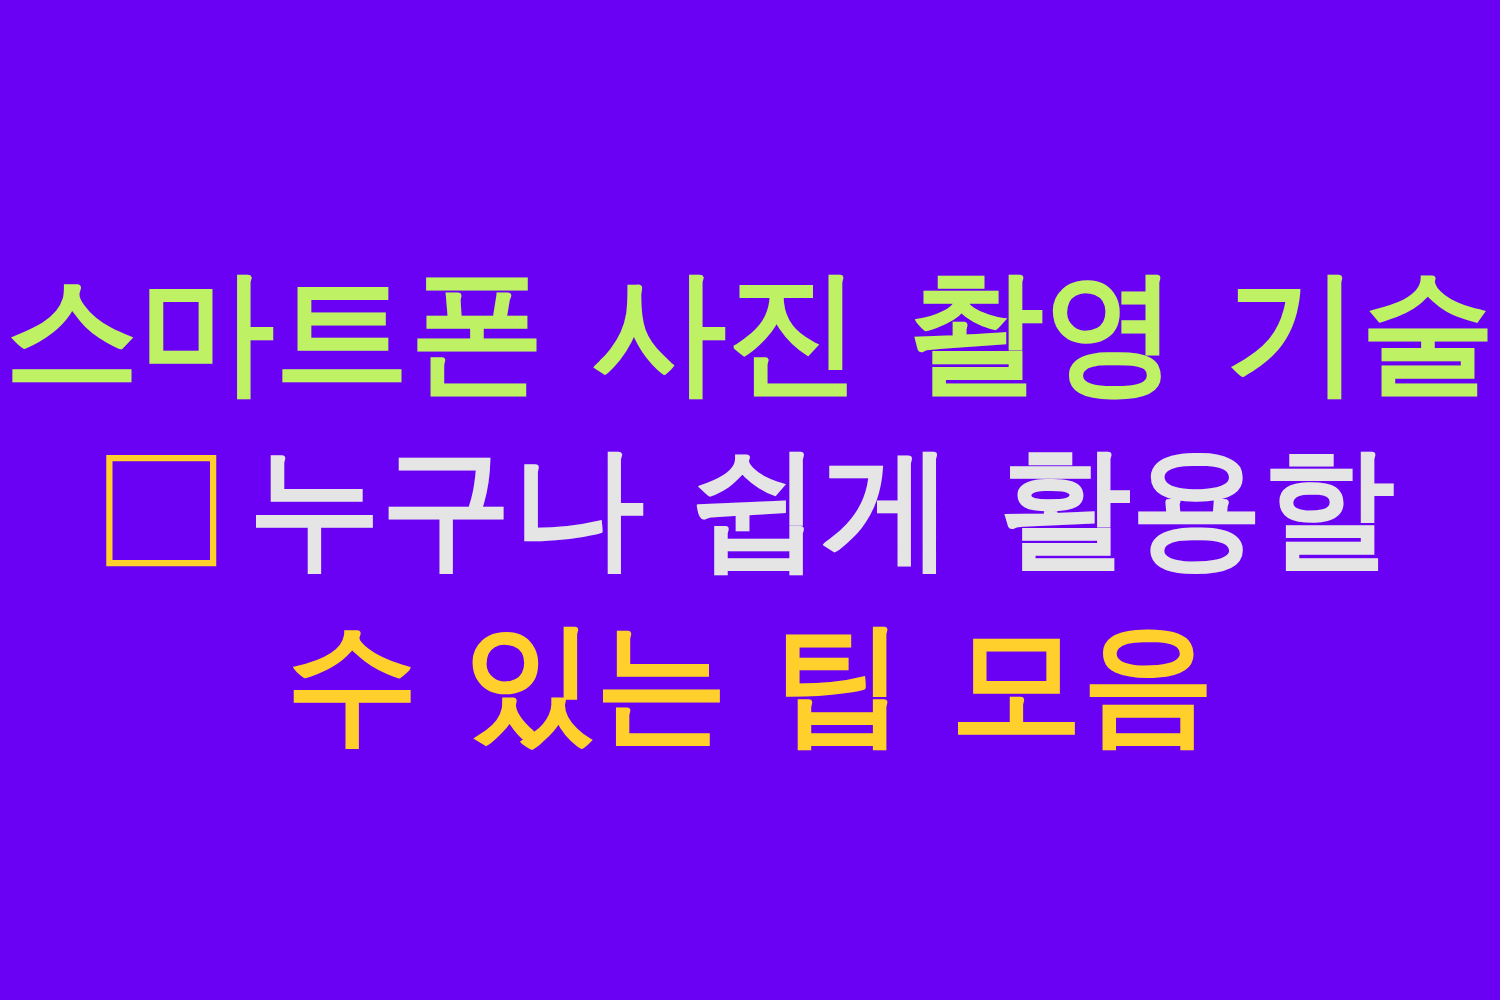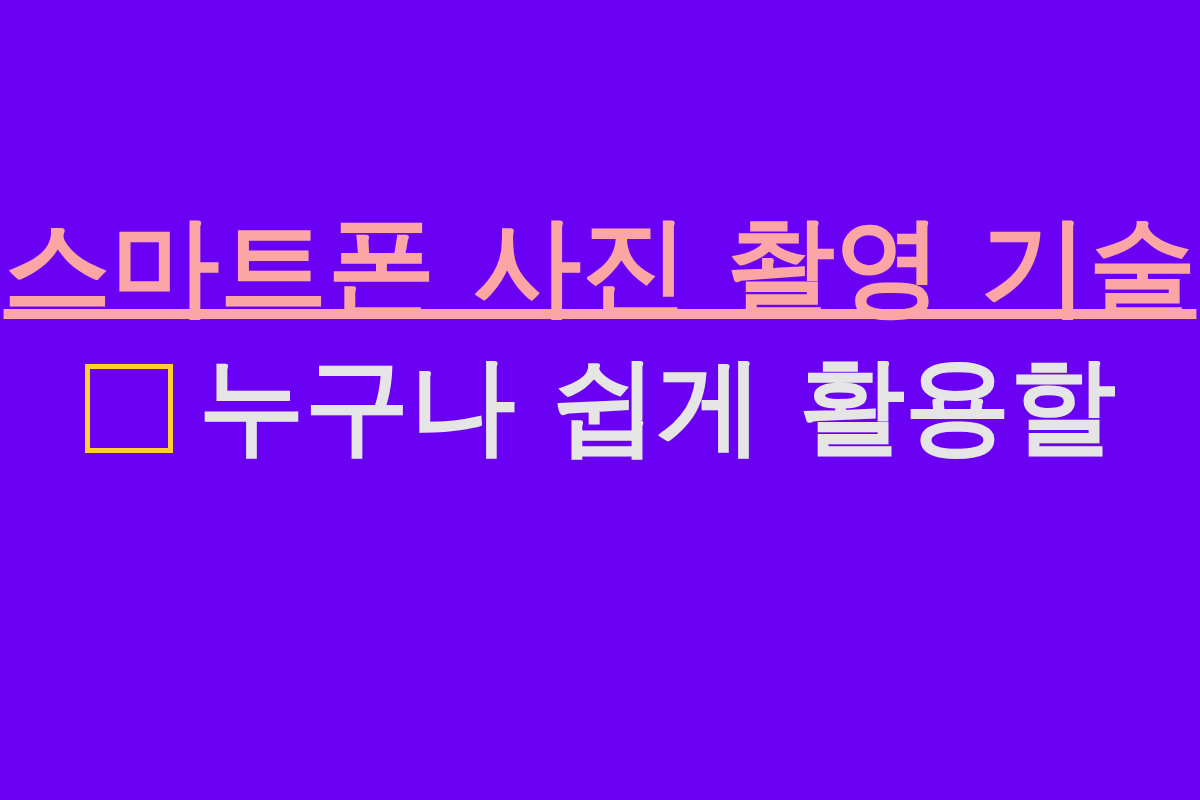--- a/index.html
+++ b/index.html
@@ -83,25 +83,28 @@
     flex: 0 0 auto;
   }
 </style>
 </head>
 <body>
 
 <div id="poster" style="background: rgb(106, 0, 244);">
 
   <div id="headline">
 
-    <div class="headline-line line-1" style="color: #fca5a5; text-decoration: underline;">
+    <div class="headline-line line-1" style="color: #bef264;">
       <span class="line-text">스마트폰 사진 촬영 기술</span>
     </div>
 
     <div class="headline-line line-2" style="color: #e5e5e5;">
       <span class="tofu-glyph" style="border-color: rgb(255, 208, 43);"></span>
       <span class="line-text">누구나 쉽게 활용할</span>
     </div>
 
+    <div class="headline-line line-3" style="color: rgb(255, 208, 43);">
+      <span class="line-text">수 있는 팁 모음</span>
+    </div>
 
   </div>
 
 </div>
 
 </body></html>

